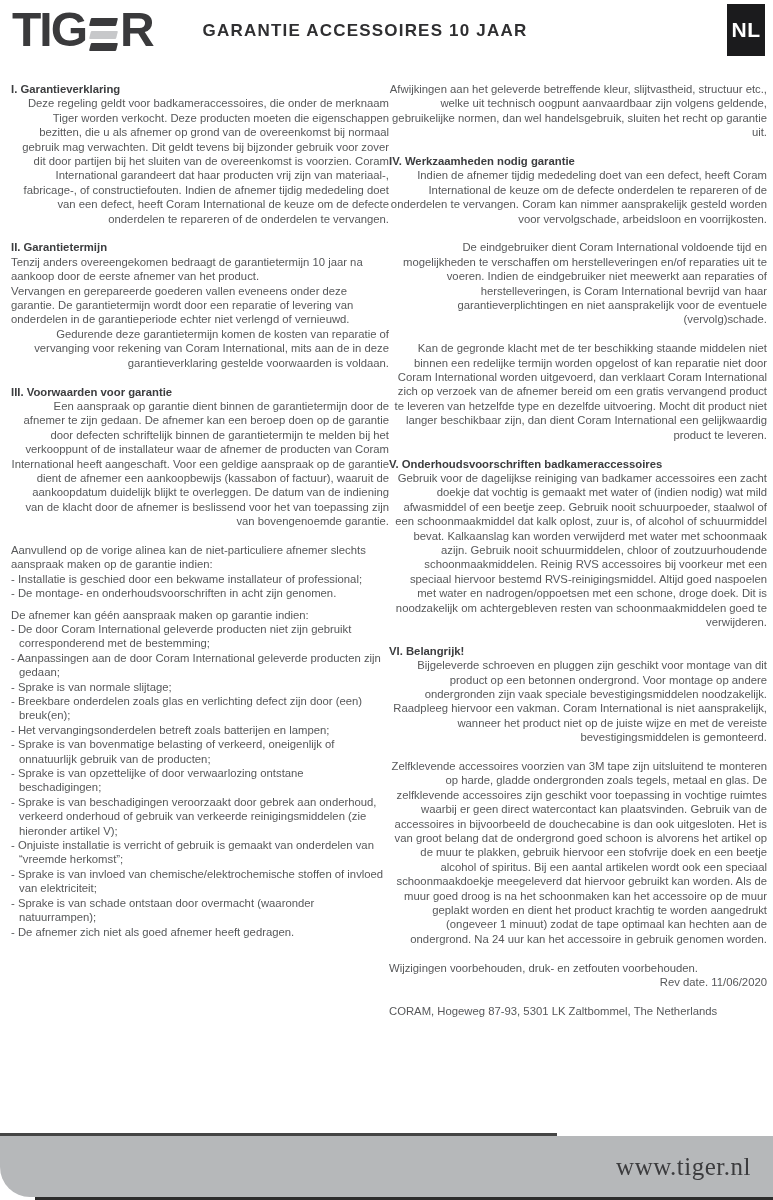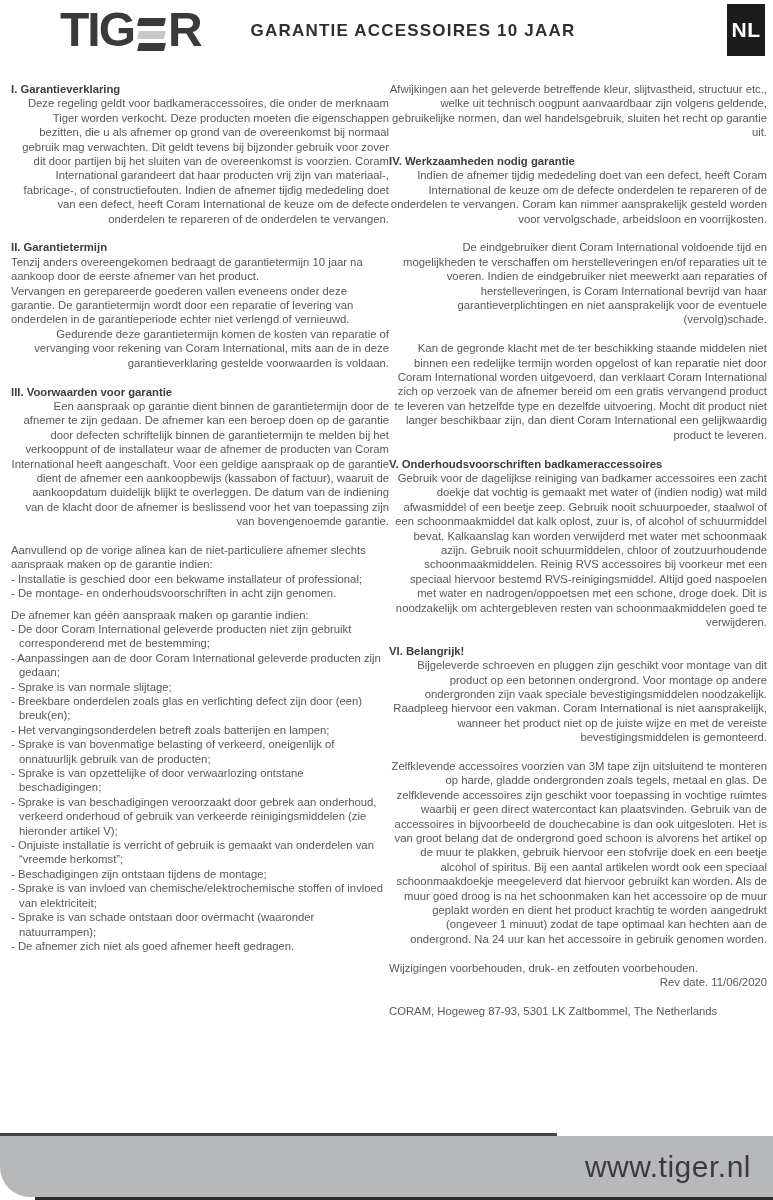--- a/index.html
+++ b/index.html
@@ -6,21 +6,21 @@
   .page {
     position: relative;
     width: 773px; height: 1200px;
     background: #ffffff;
     margin: 0 auto;
     overflow: hidden;
     font-family: "Liberation Sans", "DejaVu Sans", sans-serif;
     color: #57585a;
   }
   
-  .header { position: relative; height: 76px; margin-left: 48px; }
+  .header { position: relative; height: 76px; }
   .logo {
     position: absolute; left: 12px; top: 6px;
     display: flex; align-items: flex-end;
     font-size: 48px; font-weight: 800; letter-spacing: -2px;
     color: #3a3a3c; line-height: 1;
   }
   .logo-ebars {
     display: flex; flex-direction: column; justify-content: space-between;
     width: 27px; height: 33px; margin: 0 3px 3px 4px;
   }
@@ -67,22 +67,23 @@
     position: absolute; bottom: 0; left: 35px; right: 0; height: 3px;
     background: #2c2c2c;
   }
   .footer-bar {
     position: absolute; top: 3px; left: 0; right: 0; bottom: 3px;
     background: #b6b8ba;
     border-radius: 0 0 0 30px;
     display: flex; align-items: center; justify-content: flex-end;
   }
   .footer-site {
-    font-size: 30px; color: #3b3b3d; padding-right: 22px;
+    font-size: 25px; color: #3b3b3d; padding-right: 22px;
     letter-spacing: 0.5px;
+    font-family: Liberation Serif, serif;
   }
 </style>
 </head>
 <body>
 
 <div class="page">
 
   <div class="header">
     <div class="logo">
       <span>TIG</span>
@@ -113,21 +114,20 @@
         <div class="blk blk-p0">De afnemer kan géén aanspraak maken op garantie indien:</div>
         <div class="blk blk-li">- De door Coram International geleverde producten niet zijn gebruikt corresponderend met de bestemming;</div>
         <div class="blk blk-li">- Aanpassingen aan de door Coram International geleverde producten zijn gedaan;</div>
         <div class="blk blk-li">- Sprake is van normale slijtage;</div>
         <div class="blk blk-li">- Breekbare onderdelen zoals glas en verlichting defect zijn door (een) breuk(en);</div>
         <div class="blk blk-li">- Het vervangingsonderdelen betreft zoals batterijen en lampen;</div>
         <div class="blk blk-li">- Sprake is van bovenmatige belasting of verkeerd, oneigenlijk of onnatuurlijk gebruik van de producten;</div>
         <div class="blk blk-li">- Sprake is van opzettelijke of door verwaarlozing ontstane beschadigingen;</div>
         <div class="blk blk-li">- Sprake is van beschadigingen veroorzaakt door gebrek aan onderhoud, verkeerd onderhoud of gebruik van verkeerde reinigingsmiddelen (zie hieronder artikel V);</div>
         <div class="blk blk-li">- Onjuiste installatie is verricht of gebruik is gemaakt van onderdelen van “vreemde herkomst”;</div>
-        <div class="blk blk-li">- Beschadigingen zijn ontstaan tijdens de montage;</div>
         <div class="blk blk-li">- Sprake is van invloed van chemische/elektrochemische stoffen of invloed van elektriciteit;</div>
         <div class="blk blk-li">- Sprake is van schade ontstaan door overmacht (waaronder natuurrampen);</div>
         <div class="blk blk-li">- De afnemer zich niet als goed afnemer heeft gedragen.</div>
       </div>
     <div class="col">
         <div class="blk blk-p">Afwijkingen aan het geleverde betreffende kleur, slijtvastheid, structuur etc., welke uit technisch oogpunt aanvaardbaar zijn volgens geldende, gebruikelijke normen, dan wel handelsgebruik, sluiten het recht op garantie uit.</div>
         <div class="blk blk-h">IV. Werkzaamheden nodig garantie</div>
         <div class="blk blk-p">Indien de afnemer tijdig mededeling doet van een defect, heeft Coram International de keuze om de defecte onderdelen te repareren of de onderdelen te vervangen. Coram kan nimmer aansprakelijk gesteld worden voor vervolgschade, arbeidsloon en voorrijkosten.</div>
         <div class="blk blk-p">De eindgebruiker dient Coram International voldoende tijd en mogelijkheden te verschaffen om herstelleveringen en/of reparaties uit te voeren. Indien de eindgebruiker niet meewerkt aan reparaties of herstelleveringen, is Coram International bevrijd van haar garantieverplichtingen en niet aansprakelijk voor de eventuele (vervolg)schade.</div>
         <div class="blk blk-p">Kan de gegronde klacht met de ter beschikking staande middelen niet binnen een redelijke termijn worden opgelost of kan reparatie niet door Coram International worden uitgevoerd, dan verklaart Coram International zich op verzoek van de afnemer bereid om een gratis vervangend product te leveren van hetzelfde type en dezelfde uitvoering. Mocht dit product niet langer beschikbaar zijn, dan dient Coram International een gelijkwaardig product te leveren.</div>

